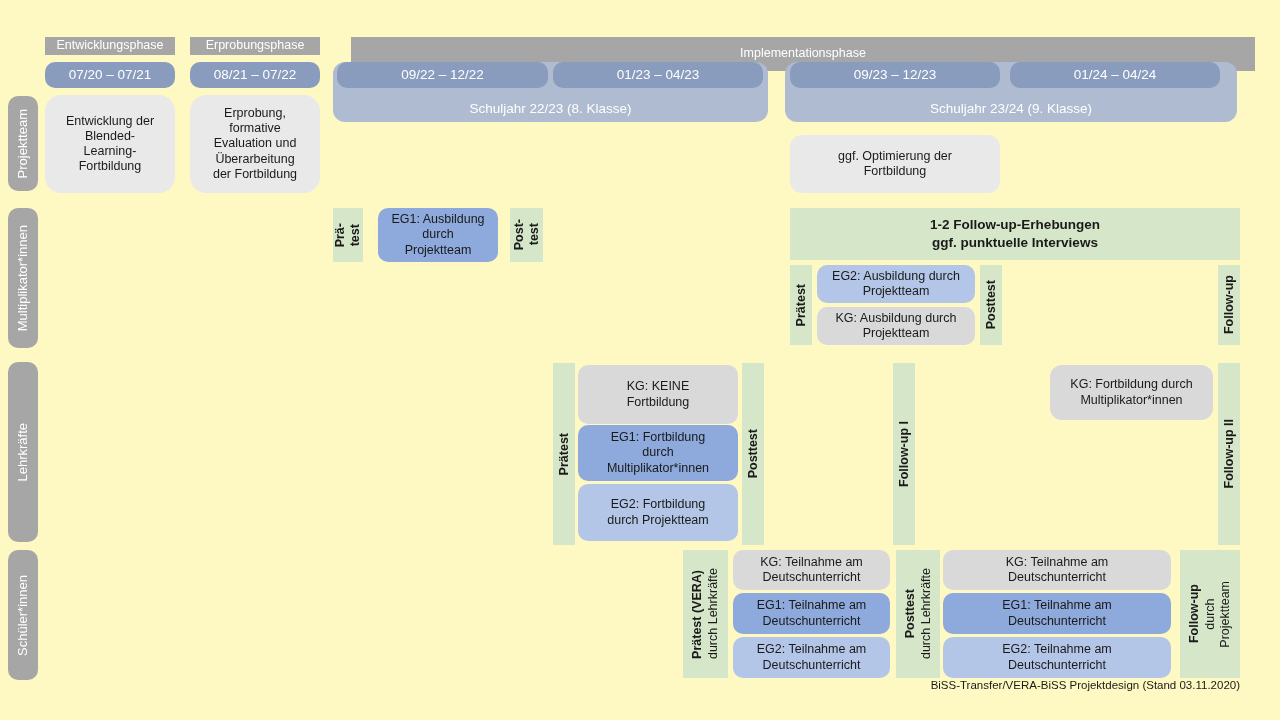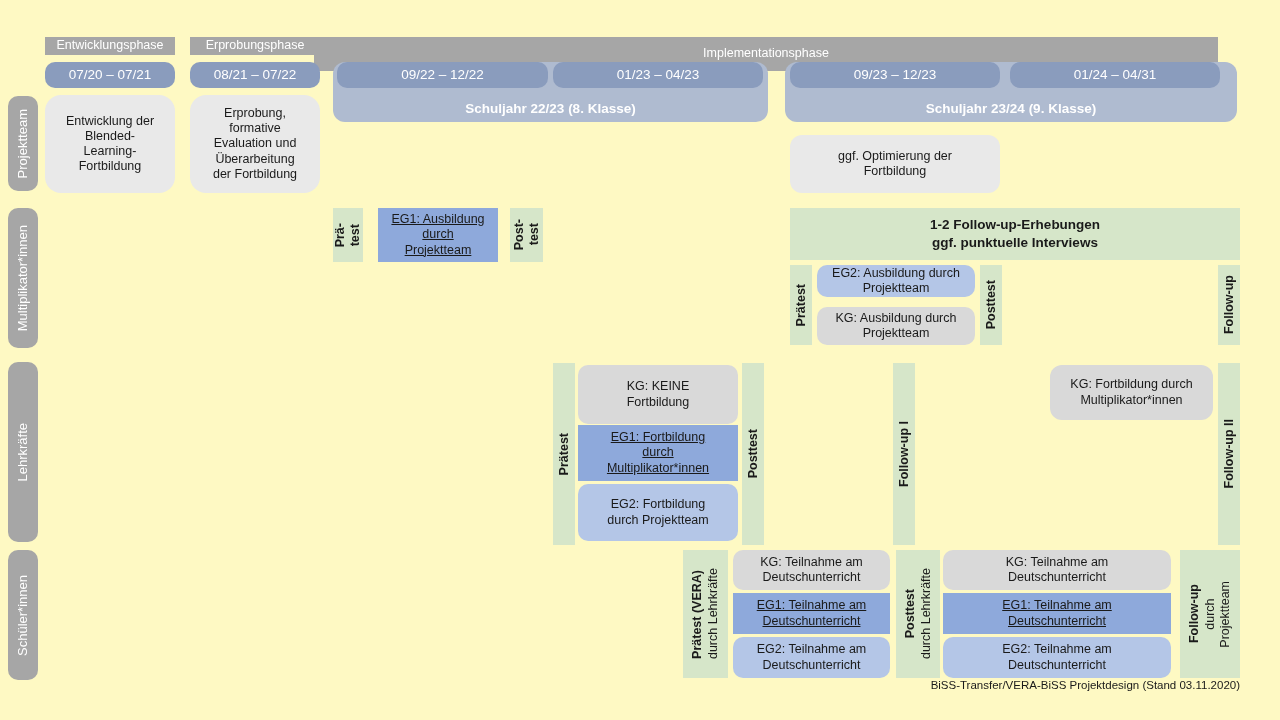--- a/index.html
+++ b/index.html
@@ -5,55 +5,55 @@
   html,body{margin:0;padding:0;background:#fff;}
   .stage{position:relative;width:1280px;height:720px;background:#fef9c3;overflow:hidden;
          font-family:"Liberation Sans",sans-serif;color:#1a1a1a;}
   .abs{position:absolute;box-sizing:border-box;}
   .cell{display:flex;align-items:center;justify-content:center;text-align:center;
         white-space:pre-line;line-height:1.22;}
   .phase-h{background:var(--header-gray,#A6A6A6);color:#fff;font-size:12.5px;}
   .rowlabel{background:var(--header-gray,#A6A6A6);color:#fff;border-radius:10px;font-size:13px;}
   .ycontainer{background:var(--year-container,#AFBBD0);border-radius:12px;}
   .ylabel{position:absolute;left:0;right:0;top:34px;height:24px;display:flex;align-items:center;
-          justify-content:center;color:#fff;font-weight:700;font-size:13.5px;}
+          justify-content:center;color:#fff;font-weight:400;font-size:13.5px;}
   .pill{background:var(--date-pill,#8A9CBD);color:#fff;border-radius:10px;font-size:13.5px;}
   .lgraybox{background:var(--light-gray,#E9E9E9);border-radius:16px;font-size:12.5px;}
   .graybox{background:var(--kg-gray,#D9D9D9);border-radius:10px;font-size:12.5px;}
-  .eg1{background:var(--eg1-blue,#8EA9DB);border-radius:0;font-size:12.5px;text-decoration:underline;}
+  .eg1{background:var(--eg1-blue,#8EA9DB);border-radius:10px;font-size:12.5px;}
   .eg2{background:var(--eg2-blue,#B4C6E7);border-radius:10px;font-size:12.5px;}
   .green{background:var(--green,#D6E6C9);font-size:12.5px;}
   .green.big{font-weight:700;font-size:13.5px;line-height:1.35;}
   .vtext{writing-mode:vertical-rl;transform:rotate(180deg);white-space:pre-line;
          text-align:center;line-height:1.18;}
   .vbold{font-weight:700;}
   .vrow{display:flex;flex-direction:row;align-items:center;justify-content:center;gap:1px;}
   .caption{position:absolute;font-size:11.5px;color:#1a1a1a;}
 </style>
 </head>
 <body>
 
 <div class="stage">
 
   <div class="abs cell phase-h" style="left:45px;top:37px;width:130px;height:18px">Entwicklungsphase</div>
   <div class="abs cell phase-h" style="left:190px;top:37px;width:130px;height:18px">Erprobungsphase</div>
-  <div class="abs cell phase-h" style="left:314px;top:37px;width:904px;height:34px">Implementationsphase</div>
+  <div class="abs cell phase-h" style="left:351px;top:37px;width:904px;height:34px">Implementationsphase</div>
 
   <div class="abs cell pill" style="left:45px;top:62px;width:130px;height:26px">07/20 – 07/21</div>
   <div class="abs cell pill" style="left:190px;top:62px;width:130px;height:26px">08/21 – 07/22</div>
 
   <div class="abs ycontainer" style="left:333px;top:62px;width:435px;height:60px">
     <div class="abs cell pill" style="left:4px;top:0;width:211px;height:26px">09/22 – 12/22</div>
     <div class="abs cell pill" style="left:220px;top:0;width:210px;height:26px">01/23 – 04/23</div>
     <div class="ylabel">Schuljahr 22/23 (8. Klasse)</div>
   </div>
 
   <div class="abs ycontainer" style="left:785px;top:62px;width:452px;height:60px">
     <div class="abs cell pill" style="left:5px;top:0;width:210px;height:26px">09/23 – 12/23</div>
-    <div class="abs cell pill" style="left:225px;top:0;width:210px;height:26px">01/24 – 04/31</div>
+    <div class="abs cell pill" style="left:225px;top:0;width:210px;height:26px">01/24 – 04/24</div>
     <div class="ylabel">Schuljahr 23/24 (9. Klasse)</div>
   </div>
 
   <div class="abs cell rowlabel" style="left:8px;top:96px;width:30px;height:95px">
     <span class="vtext">Projektteam</span>
   </div>
   <div class="abs cell rowlabel" style="left:8px;top:208px;width:30px;height:140px">
     <span class="vtext">Multiplikator*innen</span>
   </div>
   <div class="abs cell rowlabel" style="left:8px;top:362px;width:30px;height:180px">
@@ -84,21 +84,21 @@
 Projektteam</div>
   <div class="abs cell green" style="left:510px;top:208px;width:33px;height:54px">
     <span class="vtext vbold">Post-
 test</span>
   </div>
   <div class="abs cell green big" style="left:790px;top:208px;width:450px;height:52px">1-2 Follow-up-Erhebungen
 ggf. punktuelle Interviews</div>
   <div class="abs cell green" style="left:790px;top:265px;width:22px;height:80px">
     <span class="vtext vbold">Prätest</span>
   </div>
-  <div class="abs cell eg2" style="left:817px;top:265px;width:158px;height:32px">EG2: Ausbildung durch
+  <div class="abs cell eg2" style="left:817px;top:265px;width:158px;height:38px">EG2: Ausbildung durch
 Projektteam</div>
   <div class="abs cell graybox" style="left:817px;top:307px;width:158px;height:38px">KG: Ausbildung durch
 Projektteam</div>
   <div class="abs cell green" style="left:980px;top:265px;width:22px;height:80px">
     <span class="vtext vbold">Posttest</span>
   </div>
   <div class="abs cell green" style="left:1218px;top:265px;width:22px;height:80px">
     <span class="vtext vbold">Follow-up</span>
   </div>
 

